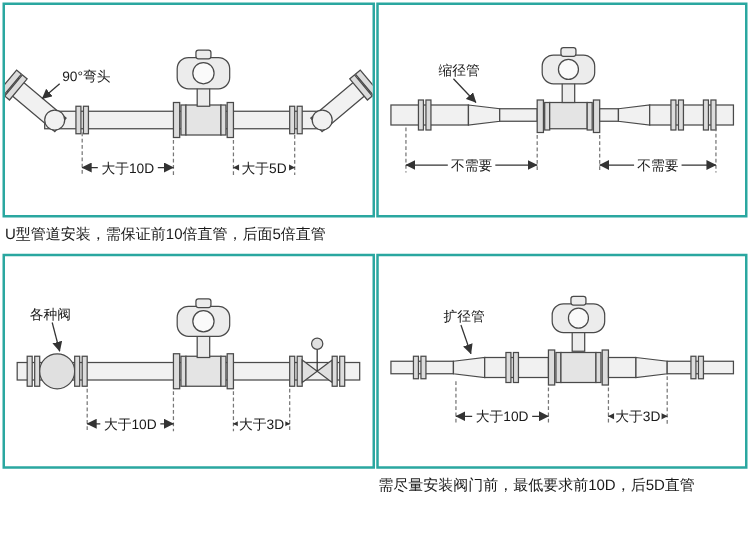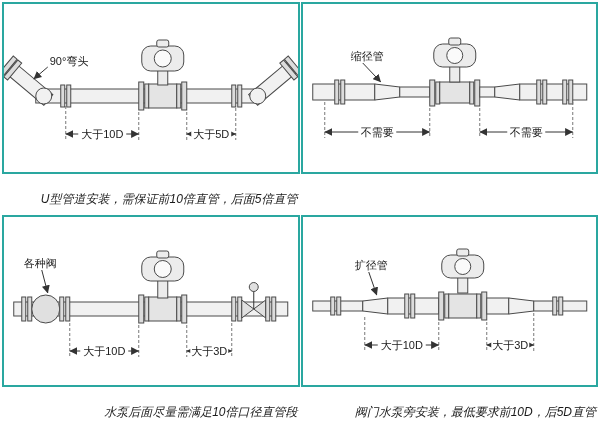--- a/index.html
+++ b/index.html
@@ -10,22 +10,22 @@
   .grid{
     display:grid;grid-template-columns:1fr 1fr;column-gap:1px;
     padding:2px;box-sizing:border-box;width:600px;
   }
   .cell{display:flex;flex-direction:column;min-width:0;}
   .panel{
     border:2px solid #2aa7a0;height:168px;background:#fff;box-sizing:content-box;
   }
   .diagram{width:100%;height:100%;display:block;}
   .cap{
-    display:flex;flex-direction:column;align-items:flex-end;justify-content:flex-start;
-    padding:17px 2px 6px;min-height:18px;font-style:italic;
+    display:flex;flex-direction:column;align-items:flex-start;justify-content:flex-start;
+    padding:5px 2px 6px;min-height:18px;
   }
   .cap span{
     font-size:12px;line-height:1.45;color:#1a1a1a;text-align:center;white-space:nowrap;
   }
   
   .pipe{fill:#f1f1f1;stroke:#4a4a4a;stroke-width:1;}
   .flange{fill:#dcdcdc;stroke:#4a4a4a;stroke-width:1;}
   .meter-body{fill:#e4e4e4;stroke:#4a4a4a;stroke-width:1;}
   .head{fill:#ececec;stroke:#4a4a4a;stroke-width:1;}
   .face{fill:#fafafa;stroke:#4a4a4a;stroke-width:1;}
@@ -211,21 +211,20 @@
           <text class="dimt" x="98.5" y="138">大于10D</text>
         </g>
         <g>
           <line class="dim" x1="181" y1="134" x2="226" y2="134" marker-start="url(#arr)" marker-end="url(#arr)"></line>
           <rect class="mask" x="184.5" y="127" width="38" height="14"></rect>
           <text class="dimt" x="203.5" y="138">大于3D</text>
         </g>
       </svg>
     </div>
     <div class="cap">
-      <span>水泵后面尽量需满足10倍口径直管段</span>
     </div>
   </div>
 
   <div class="cell">
     <div class="panel">
       <svg class="diagram" viewBox="0 0 290 168">
         <rect class="pipe" x="8" y="84" width="50" height="10"></rect>
         <g>
           <rect class="flange" x="26" y="80" width="4" height="18"></rect>
           <rect class="flange" x="32" y="80" width="4" height="18"></rect>
@@ -268,17 +267,17 @@
           <text class="dimt" x="97" y="132">大于10D</text>
         </g>
         <g>
           <line class="dim" x1="182" y1="128" x2="229" y2="128" marker-start="url(#arr)" marker-end="url(#arr)"></line>
           <rect class="mask" x="186.5" y="121" width="38" height="14"></rect>
           <text class="dimt" x="205.5" y="132">大于3D</text>
         </g>
       </svg>
     </div>
     <div class="cap">
-      <span>阀门水泵旁安装，最低要求前10D，后5D直管</span>
+      <span>需尽量安装阀门前，最低要求前10D，后5D直管</span>
     </div>
   </div>
 
 </div>
 
 </body></html>

